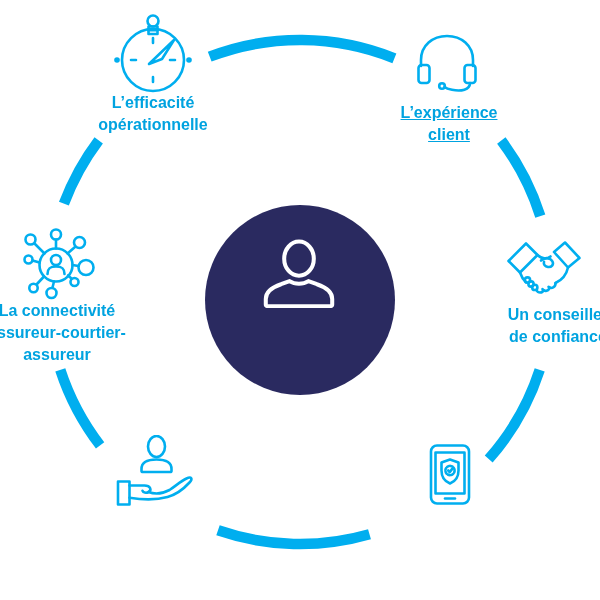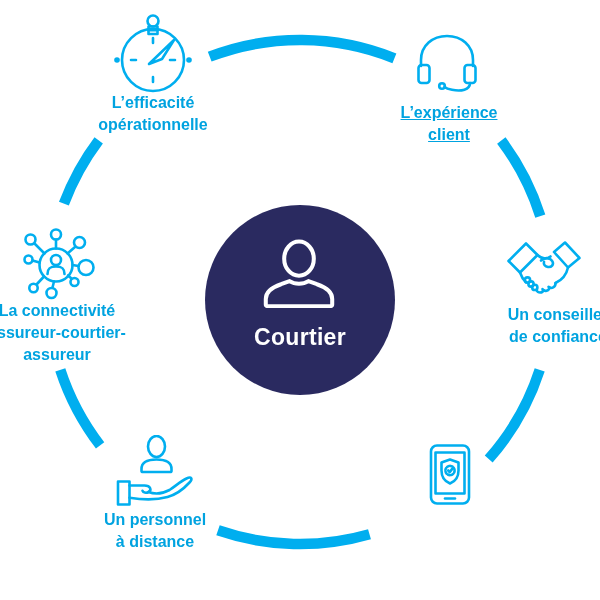--- a/index.html
+++ b/index.html
@@ -118,37 +118,34 @@
 
   <div class="icon" style="left:115px;top:435px;">
     <svg width="80" height="72" viewBox="0 0 80 72">
       <ellipse class="st" cx="41.5" cy="11.5" rx="8.5" ry="10.5"></ellipse>
       <path class="st" d="M26.5 36 L26.5 34 C26.5 26.5 33 24.5 41.5 24.5 C50 24.5 56.5 26.5 56.5 34 L56.5 36 C56.5 36.8 55.8 37 55 37 L28 37 C27.2 37 26.5 36.8 26.5 36 Z"></path>
       <rect class="st" x="3" y="46.5" width="11.5" height="23"></rect>
       <path class="st" d="M14.5 50.5 H29.5 C35.5 50.5 37 55 33.5 57 C31 58.4 28.3 57.6 27.5 55.8"></path>
       <path class="st" d="M33.5 57 C40 59.5 48 58.5 54.5 55 C60 51.5 66 46 71.5 43.5 C76.5 41.2 78 44 74.5 47.5 C69 53.5 61.5 59.5 52.5 62 C40 65.5 26.5 64.6 14.5 62.8"></path>
     </svg>
   </div>
-  <div class="node-label" style="left:45px;top:509px;">Un personnel
-à distance</div>
 
   <div class="icon" style="left:426px;top:443px;">
     <svg width="48" height="64" viewBox="0 0 48 64">
       <rect class="st" x="5" y="2.5" width="38" height="58" rx="6" stroke-width="2.8"></rect>
       <rect class="st" x="9.5" y="9.5" width="29" height="41" stroke-width="1.6"></rect>
       <line class="st" x1="19" y1="55.5" x2="29" y2="55.5" stroke-width="3"></line>
       <path class="st" d="M24 16.5 L32.5 19.5 V27.5 C32.5 34.5 29 38.5 24 40.5 C19 38.5 15.5 34.5 15.5 27.5 V19.5 Z" stroke-width="1.6"></path>
       <circle class="st" cx="24" cy="27.5" r="4.6" stroke-width="1.4" stroke-dasharray="2.2 1.4"></circle>
       <path class="st" d="M22.2 27.5 L23.7 29.1 L26.2 25.9" stroke-width="1.4"></path>
     </svg>
   </div>
 
   <div class="hub">
     <div class="hub-person">
       <svg width="76" height="70" viewBox="0 0 84 78">
         <ellipse class="wst" cx="42" cy="23" rx="16.5" ry="19"></ellipse>
         <path class="wst" d="M5 74 L5 68 C5 59 13 54.5 22 51.5 L31.5 48 C34.5 50 38 51 42 51 C46 51 49.5 50 52.5 48 L62 51.5 C71 54.5 79 59 79 68 L79 74 C79 75.5 77.5 76 76 76 L8 76 C6.5 76 5 75.5 5 74 Z"></path>
       </svg>
     </div>
-    <div class="hub-label">Courtier</div>
   </div>
 
 </div>
 
 </body></html>

